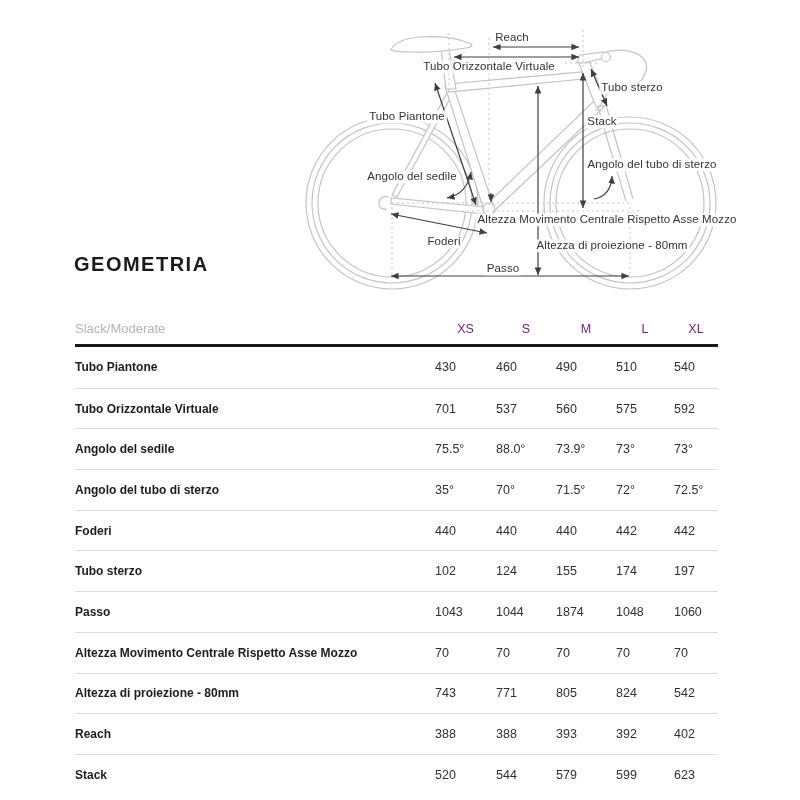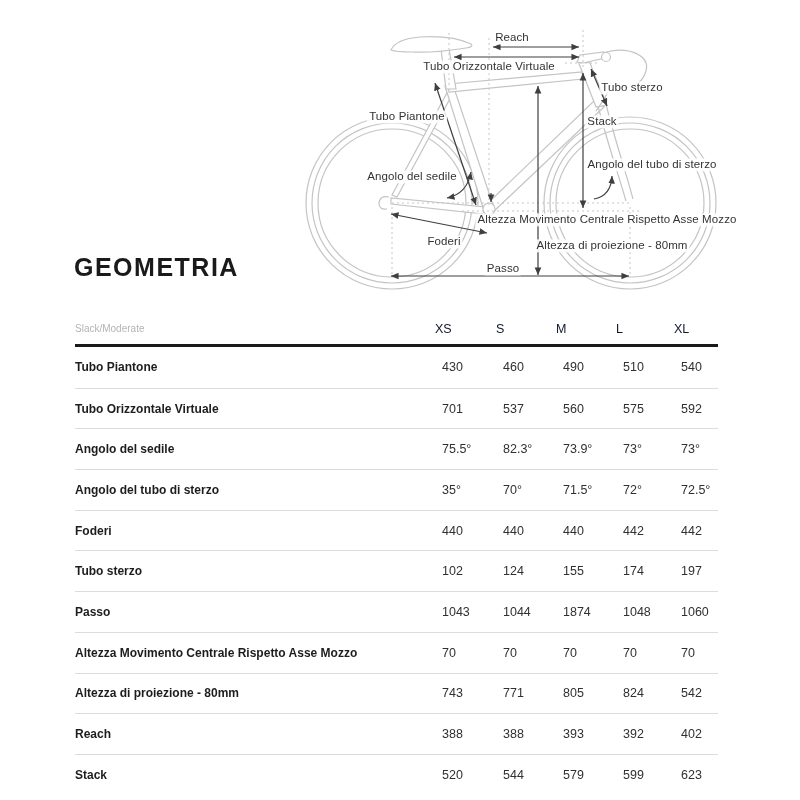--- a/index.html
+++ b/index.html
@@ -9,33 +9,33 @@
   *{box-sizing:border-box; margin:0; padding:0;}
   html,body{width:800px; height:800px; overflow:hidden; background:#ffffff;
     font-family:"Liberation Sans", sans-serif; position:relative;}
   
   .diagram{position:absolute; left:280px; top:8px; width:470px; height:292px;}
   .diagram svg{position:absolute; left:0; top:0;}
   .dlabel{position:absolute; transform:translate(-50%,-50%); white-space:nowrap;
     font-size:11.5px; color:var(--c-label); background:rgba(255,255,255,.88);
     padding:0 2px; line-height:1.15; letter-spacing:.1px;}
   
-  .title{position:absolute; left:74px; top:253px; font-size:25px; font-weight:700;
+  .title{position:absolute; left:74px; top:253px; font-size:20px; font-weight:700;
     letter-spacing:1.5px; color:var(--c-rule);}
   
   .geo-table{position:absolute; left:75px; top:313px; width:643px; font-size:12.5px; color:var(--c-text);}
   .thead{display:grid; grid-template-columns:360px 61px 60px 60px 58px auto;
     align-items:center; height:34px; border-bottom:3px solid var(--c-rule);}
-  .thead .hlabel{color:var(--c-muted); font-size:10px;}
-  .thead .hcol{font-weight:400; color:#0f172a;}
+  .thead .hlabel{color:var(--c-muted); font-size:13px;}
+  .thead .hcol{font-weight:400; color:#701a75;text-align:center;}
   .tbody .trow{display:grid; grid-template-columns:360px 61px 60px 60px 58px auto;
     align-items:center; height:40.7px;}
   .tbody .trow + .trow{border-top:1px solid var(--c-divider);}
   .tlabel{font-weight:700; font-size:12px; color:var(--c-text); padding-right:6px;}
-  .tval{color:#303030;margin-left:7px;}
+  .tval{color:#303030;}
 </style>
 </head>
 <body>
 
 <div class="diagram">
   <svg width="470" height="292" viewBox="280 8 470 292">
     <defs>
       <marker id="ah" viewBox="0 0 10 10" refX="9" refY="5" markerWidth="7" markerHeight="7" orient="auto-start-reverse">
         <path d="M0,1 L9,5 L0,9 Z" fill="#3f3f3f"></path>
       </marker>
@@ -138,21 +138,21 @@
         <div class="tlabel">Tubo Orizzontale Virtuale</div>
         <div class="tval">701</div>
         <div class="tval">537</div>
         <div class="tval">560</div>
         <div class="tval">575</div>
         <div class="tval">592</div>
       </div>
       <div class="trow">
         <div class="tlabel">Angolo del sedile</div>
         <div class="tval">75.5°</div>
-        <div class="tval">82.3°</div>
+        <div class="tval">88.0°</div>
         <div class="tval">73.9°</div>
         <div class="tval">73°</div>
         <div class="tval">73°</div>
       </div>
       <div class="trow">
         <div class="tlabel">Angolo del tubo di sterzo</div>
         <div class="tval">35°</div>
         <div class="tval">70°</div>
         <div class="tval">71.5°</div>
         <div class="tval">72°</div>

